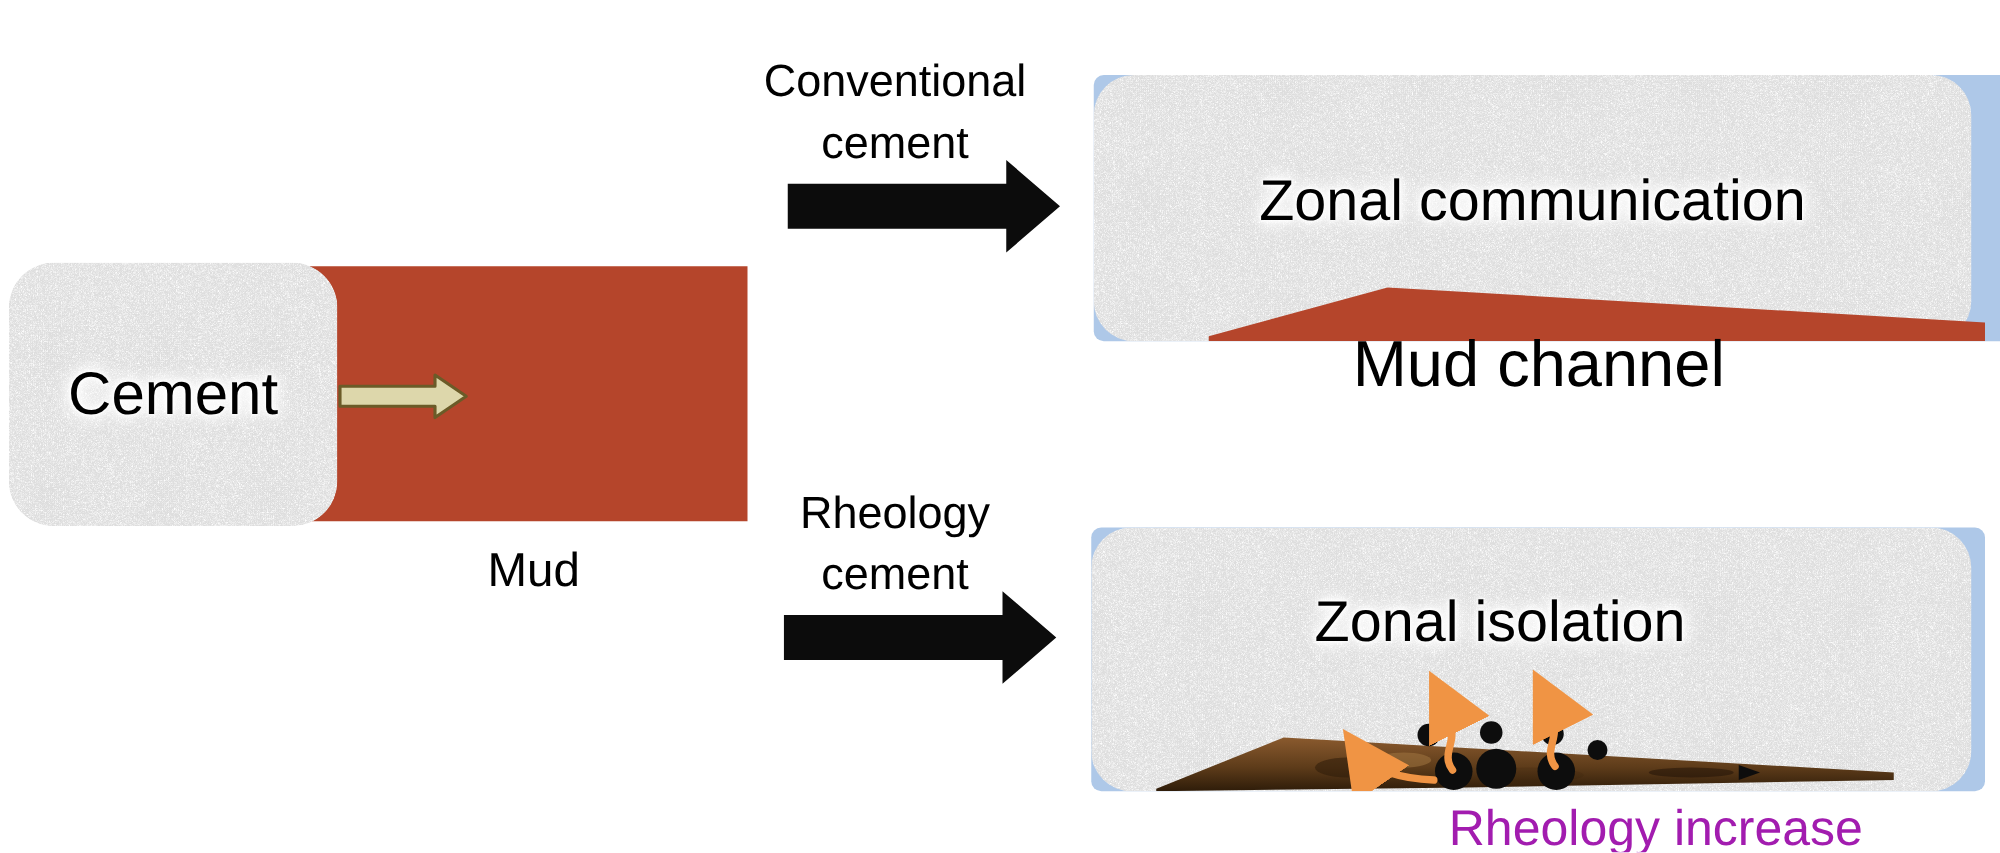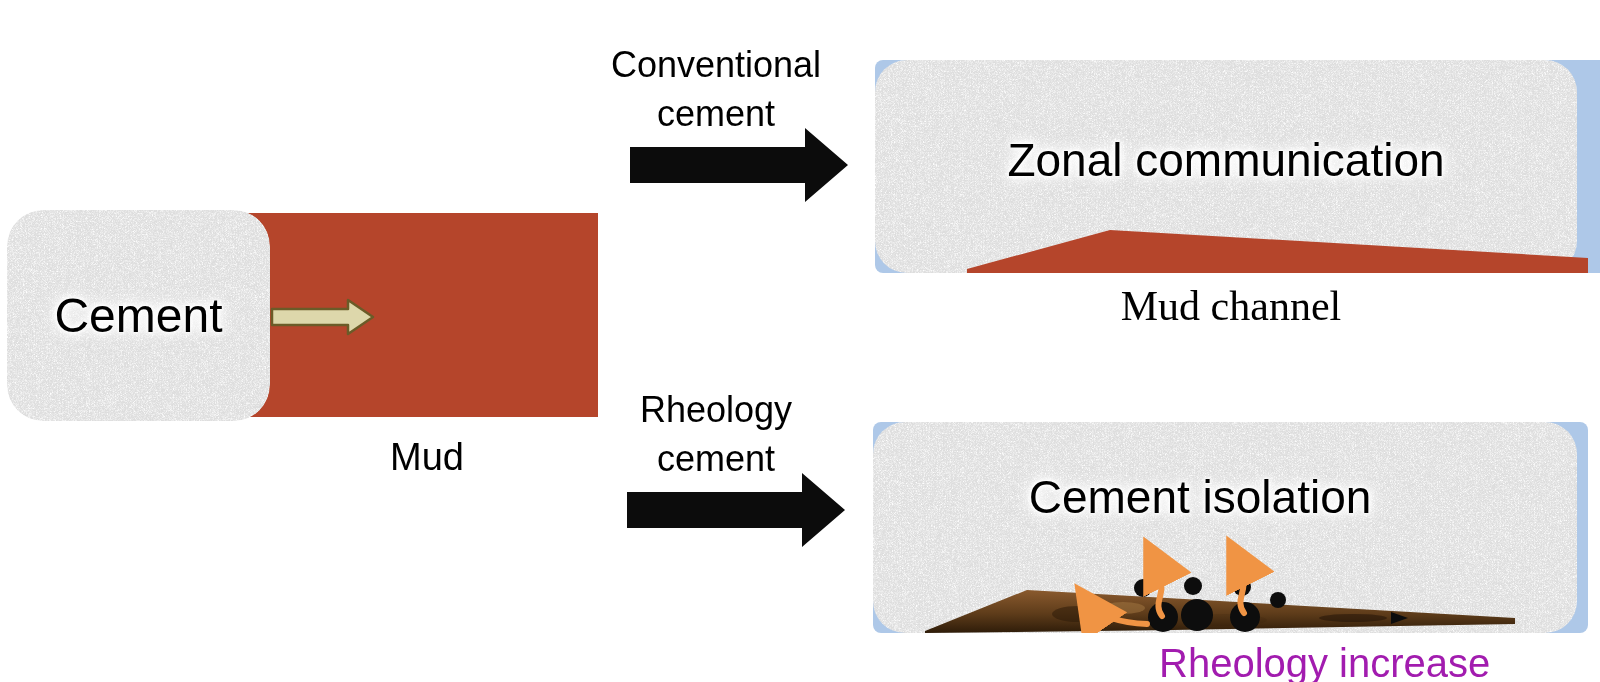--- a/index.html
+++ b/index.html
@@ -29,21 +29,21 @@
   #conventional-label{left:566px;top:40px;}
   #adaptive-label{left:566px;top:385px;}
   
   .panel{background:#aec8e8;border-radius:8px;overflow:hidden;}
   #panel-top{left:875px;top:60px;width:713px;height:213px;padding-left:28px;}
   #panel-bottom{left:873px;top:422px;width:715px;height:211px;}
   .panel svg{position:absolute;left:0;top:0;}
   .panel-title{position:absolute;font-size:46px;line-height:46px;white-space:nowrap;}
   #zonal-comm-label{left:0;top:77px;width:702px;text-align:center;}
   #zonal-iso-label{left:0;top:52px;width:654px;text-align:center;}
-  #mud-channel-label{left:1081px;top:287px;width:300px;font-size:42px;line-height:38px;font-family:Liberation Serif, serif;}
+  #mud-channel-label{left:1081px;top:273px;width:300px;font-size:52px;line-height:38px;}
   #rheology-label{left:1118px;top:643px;font-size:40px;line-height:40px;color:#a21caf;white-space:nowrap;margin-left:41px;}
 </style>
 </head>
 <body>
 
 <div id="stage">
 
   <svg width="0" height="0" style="position:absolute">
     <defs>
       <filter id="grain" x="-5%" y="-5%" width="110%" height="110%">
@@ -133,18 +133,18 @@
         <circle cx="369" cy="165" r="9"></circle>
         <circle cx="405" cy="178" r="8"></circle>
       </g>
 
       <g stroke="#f09444" stroke-width="6" fill="none" stroke-linecap="round">
         <path d="M 274,202 C 248,201 224,194 215,181" marker-end="url(#oarrow)"></path>
         <path d="M 289,194 C 279,181 294,170 286,157 C 281,149 284,142 281,136" marker-end="url(#oarrow)"></path>
         <path d="M 371,191 C 361,178 376,167 368,154 C 363,146 366,139 364,135" marker-end="url(#oarrow)"></path>
       </g>
     </svg>
-    <div class="panel-title lbl halo" id="zonal-iso-label">Cement isolation</div>
+    <div class="panel-title lbl halo" id="zonal-iso-label">Zonal isolation</div>
   </div>
 
   <div class="abs" id="rheology-label">Rheology increase</div>
 
 </div>
 
 </body></html>

